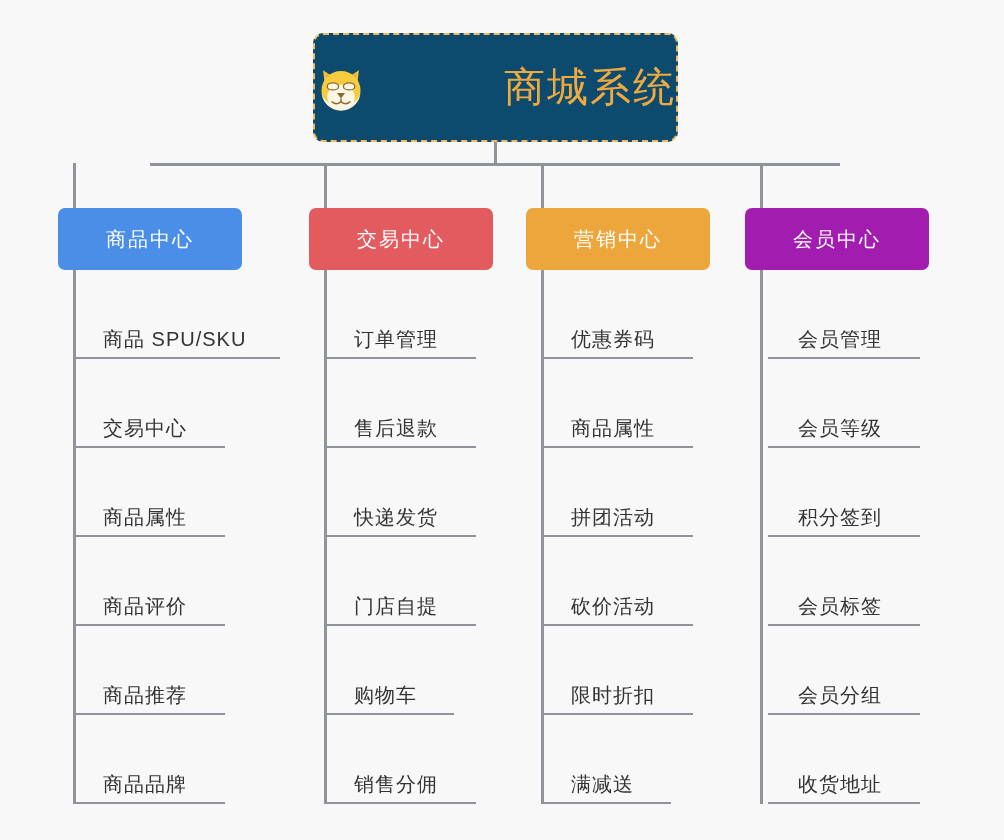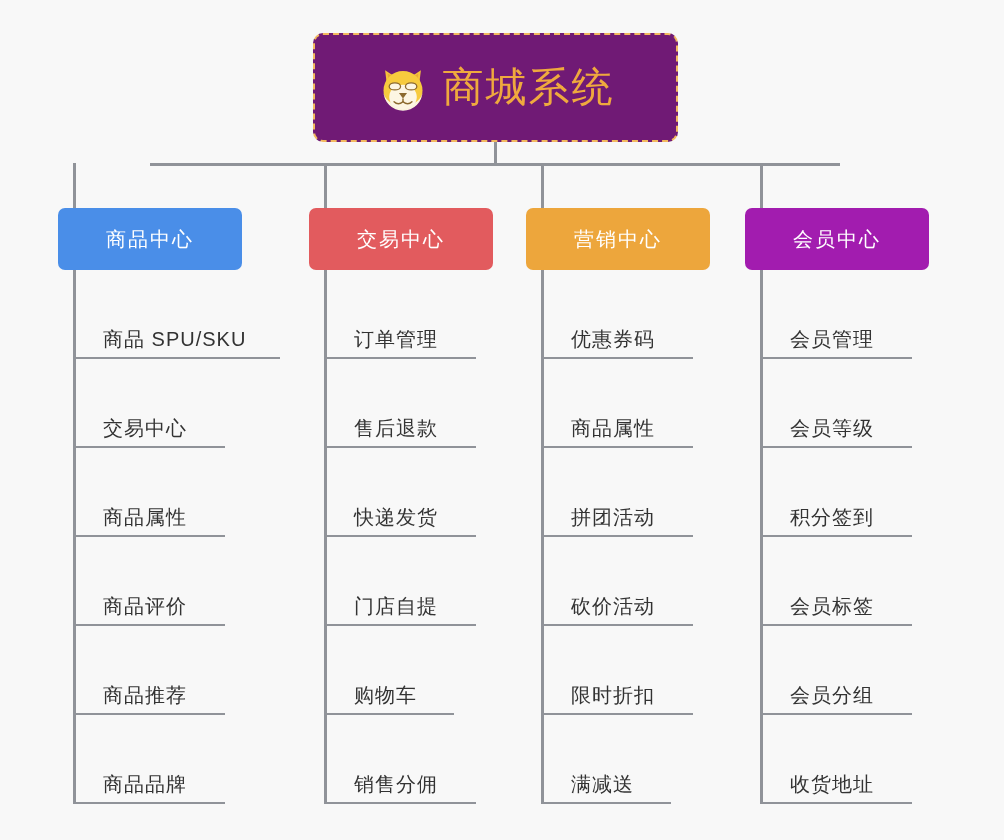--- a/index.html
+++ b/index.html
@@ -22,26 +22,26 @@
   }
 
   
   .root-node {
     position: absolute;
     left: 313px;
     top: 33px;
     width: 365px;
     height: 109px;
     box-sizing: border-box;
-    background: #701a75;
+    background: #0c4a6e;
     border: 2px dashed #f3b95f;
     border-radius: 10px;
     display: flex;
     align-items: center;
-    justify-content: center;
+    justify-content: space-between;
     gap: 14px;
   }
   .root-emoji {
     width: 52px;
     height: 52px;
     flex: none;
     display: block;
   }
   .root-title {
     font-size: 41px;
@@ -243,21 +243,21 @@
         </div>
         <div class="leaf-item">
           <span class="leaf-label">满减送</span>
           <div class="leaf-rule" style="width: 130px;"></div>
         </div>
       </div>
       <div class="conn conn-v-cat" style="left: 760px;"></div>
       <div class="cat-box" style="left: 745px; width: 184px; background: #a21caf;">
         <span>会员中心</span>
       </div>
-      <div class="leaf-col" style="left: 760px;">
+      <div class="leaf-col" style="left: 760px; padding-left: 8px;">
         <div class="leaf-spine" style="height: 534px;"></div>
         <div class="leaf-item">
           <span class="leaf-label">会员管理</span>
           <div class="leaf-rule" style="width: 152px;"></div>
         </div>
         <div class="leaf-item">
           <span class="leaf-label">会员等级</span>
           <div class="leaf-rule" style="width: 152px;"></div>
         </div>
         <div class="leaf-item">

